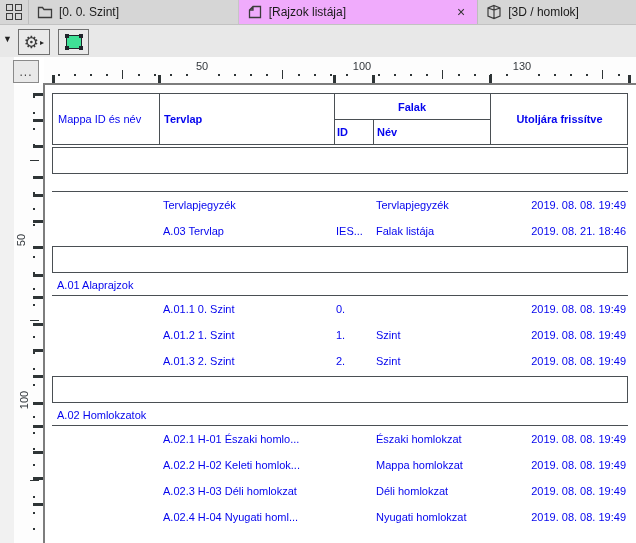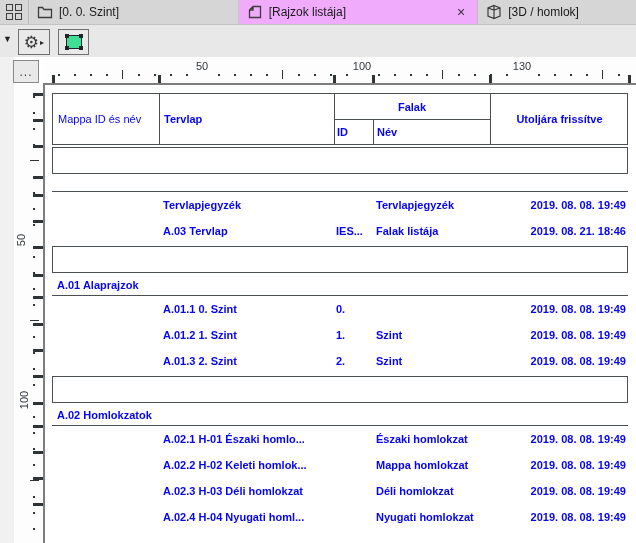--- a/index.html
+++ b/index.html
@@ -63,21 +63,21 @@
   .thead .vline.v3{left:320px;top:25px;}
   .thead .hline{position:absolute;left:281px;width:156px;top:25px;height:1px;background:#4a4f54;}
   .hcell{position:absolute;display:flex;align-items:center;}
   .h-mappa{left:5px;top:0;height:50px;font-weight:400;}
   .h-tervlap{left:111px;top:0;height:50px;font-weight:700;}
   .h-rajz{left:281px;width:156px;top:0;height:25px;justify-content:center;font-weight:700;}
   .h-id{left:284px;top:26px;height:24px;font-weight:700;}
   .h-nev{left:324px;top:26px;height:24px;font-weight:700;}
   .h-updated{left:437px;width:139px;top:0;height:50px;justify-content:center;font-weight:700;}
 
-  .tbody{width:576px;font-weight:bold;}
+  .tbody{width:576px;}
   .row-spacer{margin-top:2px;height:27px;border:1px solid #4a4f54;box-sizing:border-box;}
   .row-gap{height:17px;}
   .row-rule{border-top:1px solid #4a4f54;height:0;}
   .row-group{height:22px;line-height:24px;padding-left:5px;box-sizing:border-box;}
   .row-item{height:26px;display:grid;grid-template-columns:106px 175px 39px 117px 139px;align-items:center;}
   .row-item .cell{overflow:hidden;white-space:nowrap;}
   .c-tervlap{grid-column:2;padding-left:5px;}
   .c-id{grid-column:3;padding-left:3px;}
   .c-nev{grid-column:4;padding-left:4px;}
   .c-updated{grid-column:5;text-align:right;padding-right:2px;}

